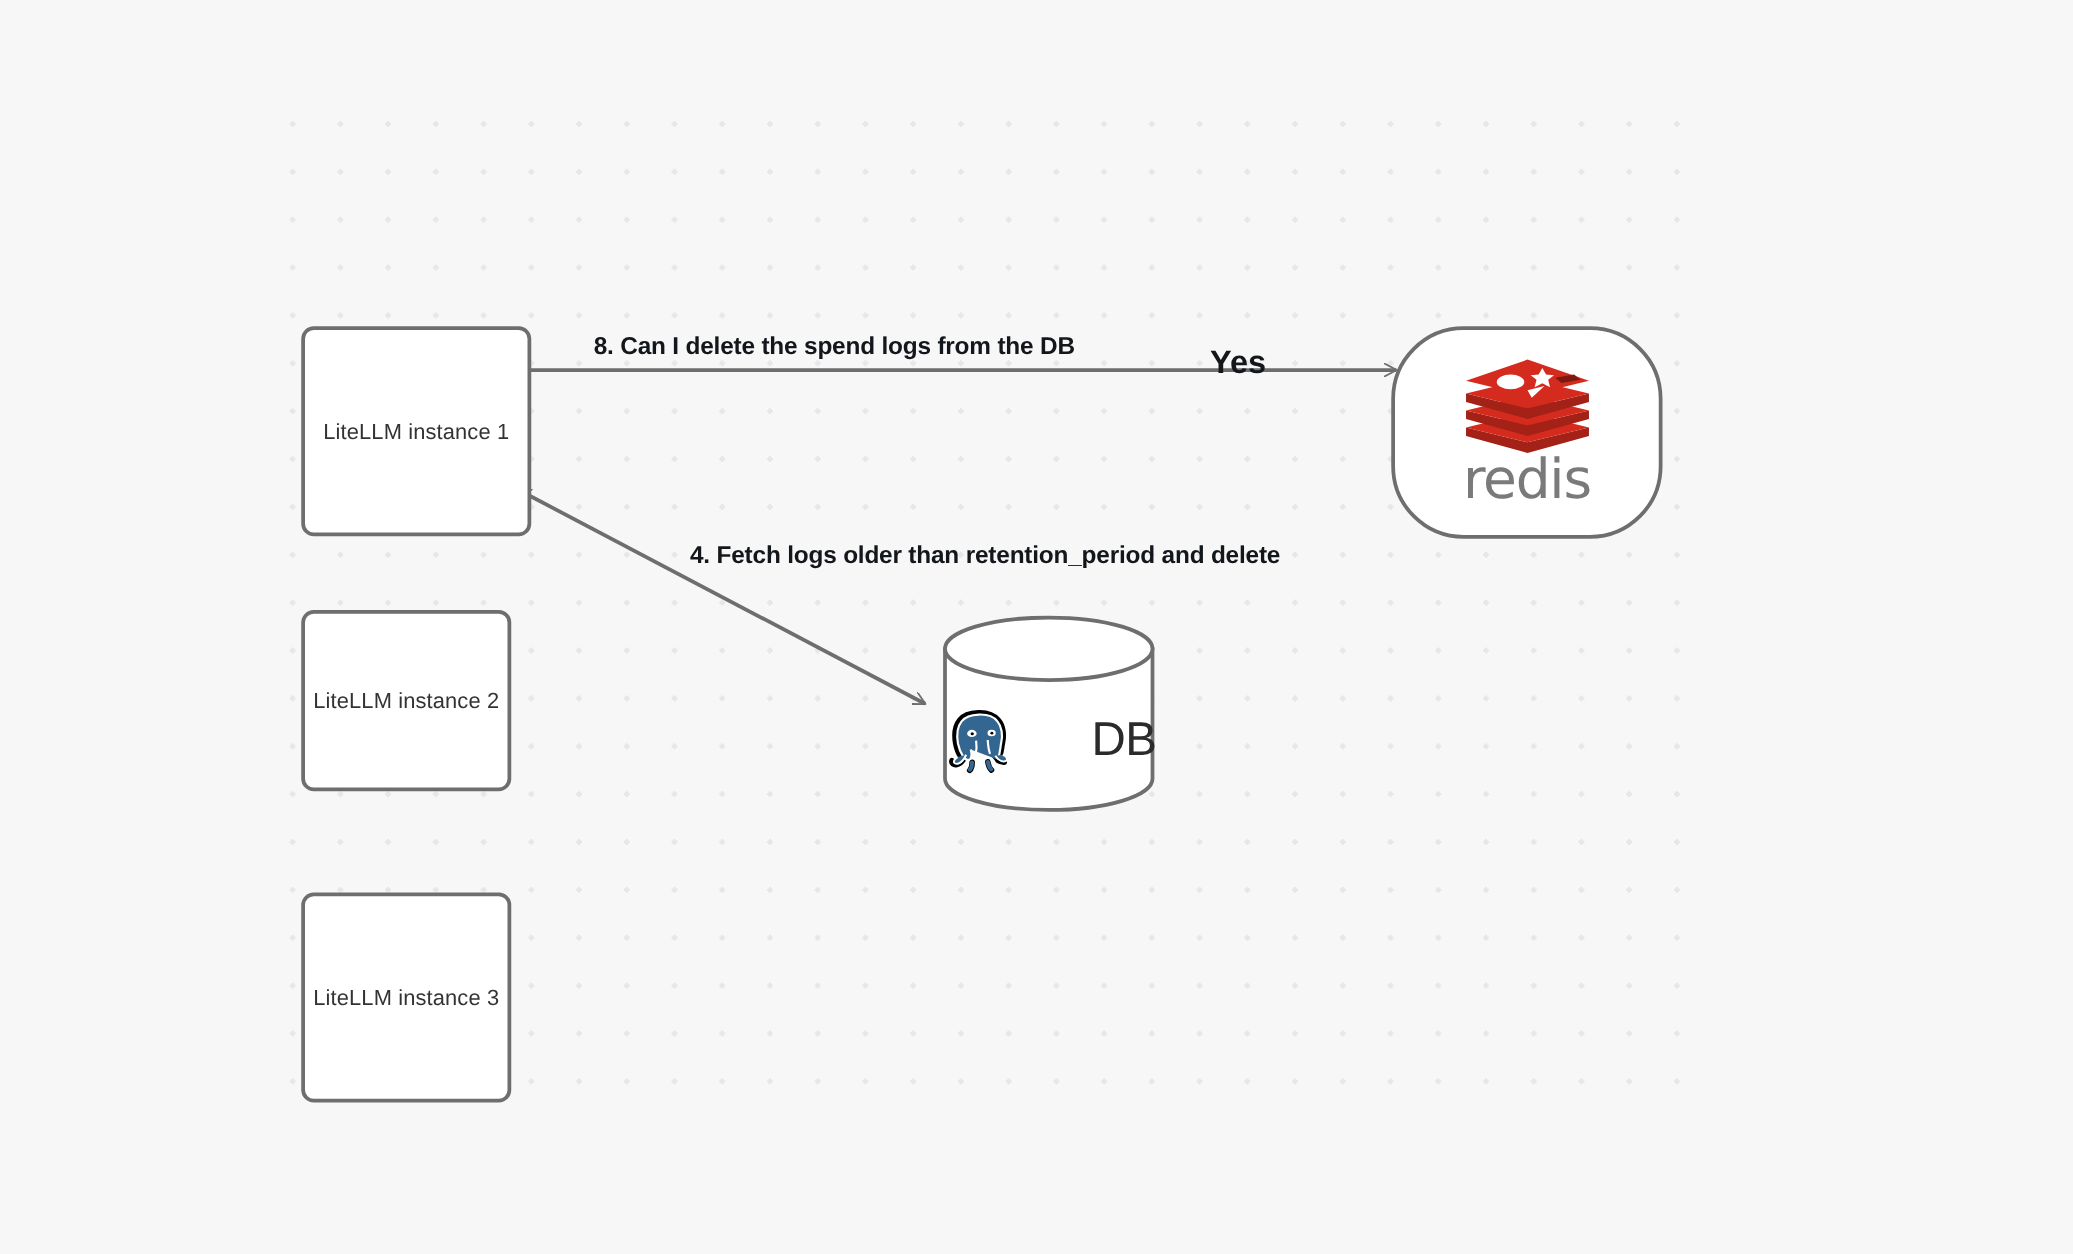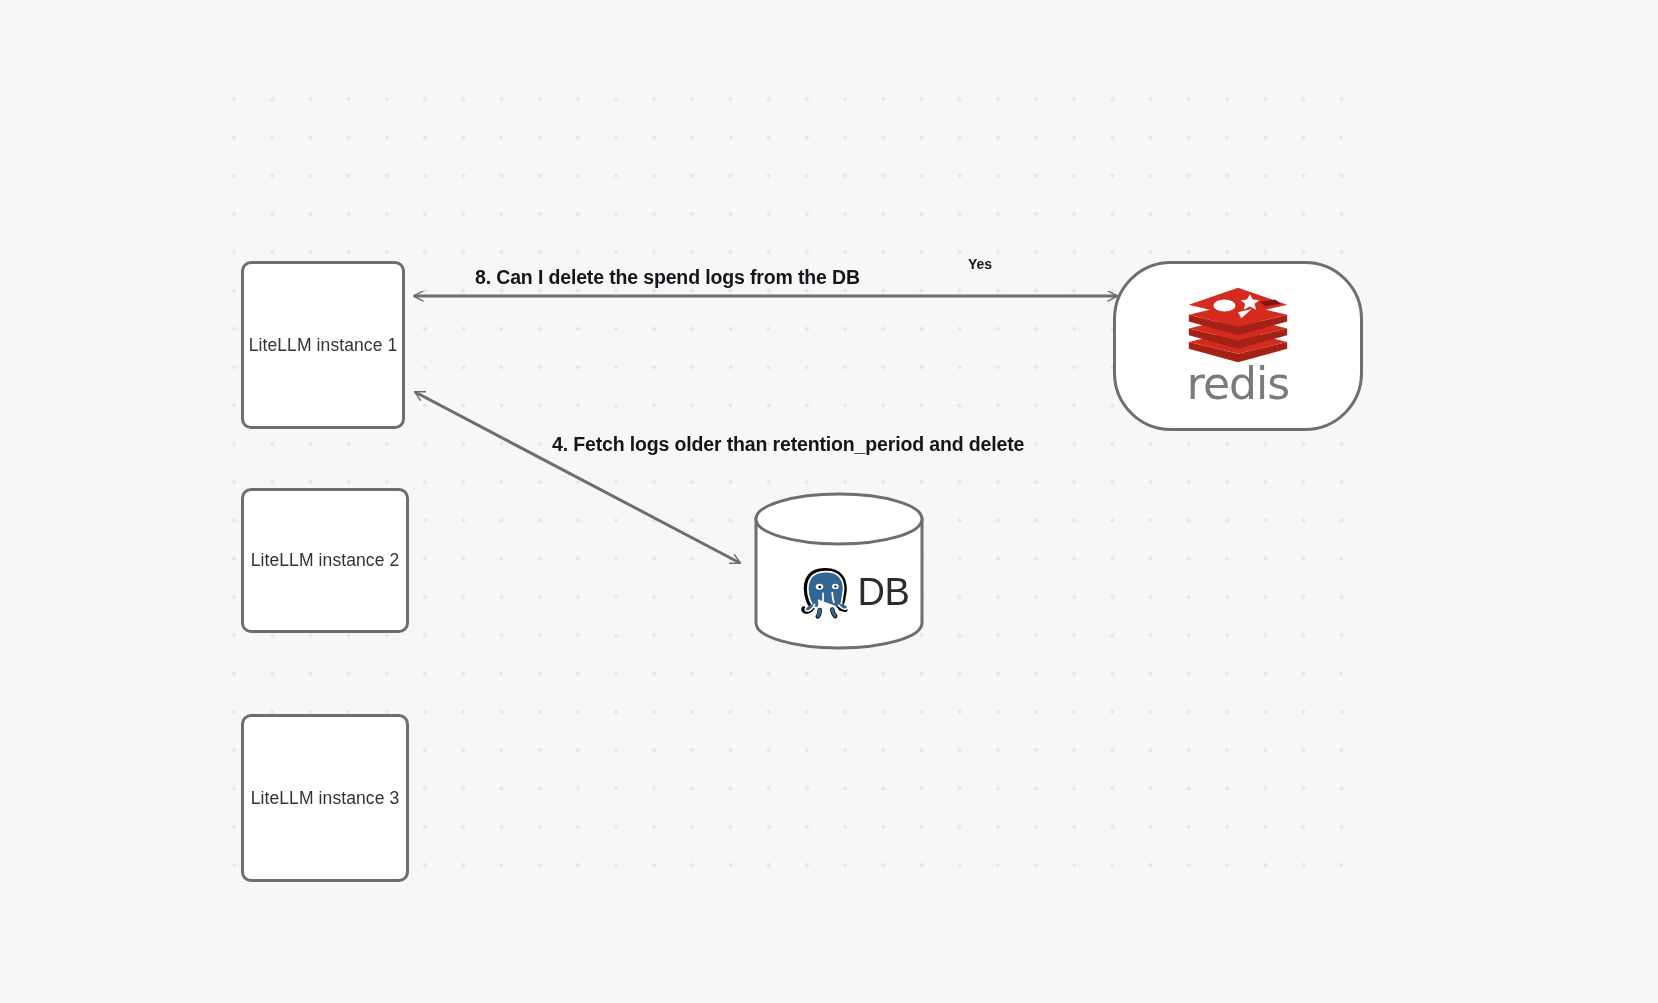--- a/index.html
+++ b/index.html
@@ -47,30 +47,30 @@
     box-sizing: border-box;
   }
   .node-box .node-label {
     font-size: 17.5px;
     color: #333333;
     font-family: "Liberation Sans", sans-serif;
     letter-spacing: 0.1px;
     white-space: nowrap;
   }
 
-  #instance-1 { left: 241px; top: 261px; width: 164px; height: 168px; }
+  #instance-1 { left: 241px; top: 261px; width: 184px; height: 168px; }
   #instance-2 { left: 241px; top: 488px; width: 168px; height: 145px; }
   #instance-3 { left: 241px; top: 714px; width: 168px; height: 168px; }
 
   
   #redis-node {
     position: absolute;
     left: 1113px;
     top: 261px;
-    width: 250px;
+    width: 217px;
     height: 170px;
     background: #ffffff;
     border: 3px solid #6e6e6e;
     border-radius: 58px;
     box-sizing: border-box;
     display: flex;
     flex-direction: column;
     align-items: center;
     justify-content: center;
   }
@@ -96,27 +96,27 @@
     top: 492px;
     width: 172px;
     height: 158px;
   }
   #db-node .db-shape {
     position: absolute;
     inset: 0;
   }
   #db-node .db-content {
     position: absolute;
-    left: 13px;
+    left: 0;
     top: 62px;
     width: 172px;
     height: 76px;
     display: flex;
     align-items: center;
-    justify-content: center;
+    justify-content: space-between;
     gap: 1px;
   }
   #db-node .pg-elephant-icon {
     width: 62px;
     height: 62px;
     flex: none;
   }
   #db-node .db-text {
     font-size: 38px;
     color: #2b2b2b;
@@ -135,22 +135,22 @@
     line-height: 1;
   }
   #label-step-1 {
     left: 475px;
     top: 268px;
     font-size: 19.5px;
     letter-spacing: -0.15px;
   }
   #label-yes {
     left: 968px;
-    top: 257px;
-    font-size: 14px;
+    top: 276px;
+    font-size: 26px;
   }
   #label-step-2 {
     left: 552px;
     top: 435px;
     font-size: 19.5px;
     letter-spacing: -0.15px;
   }
 
   
   #connectors {

